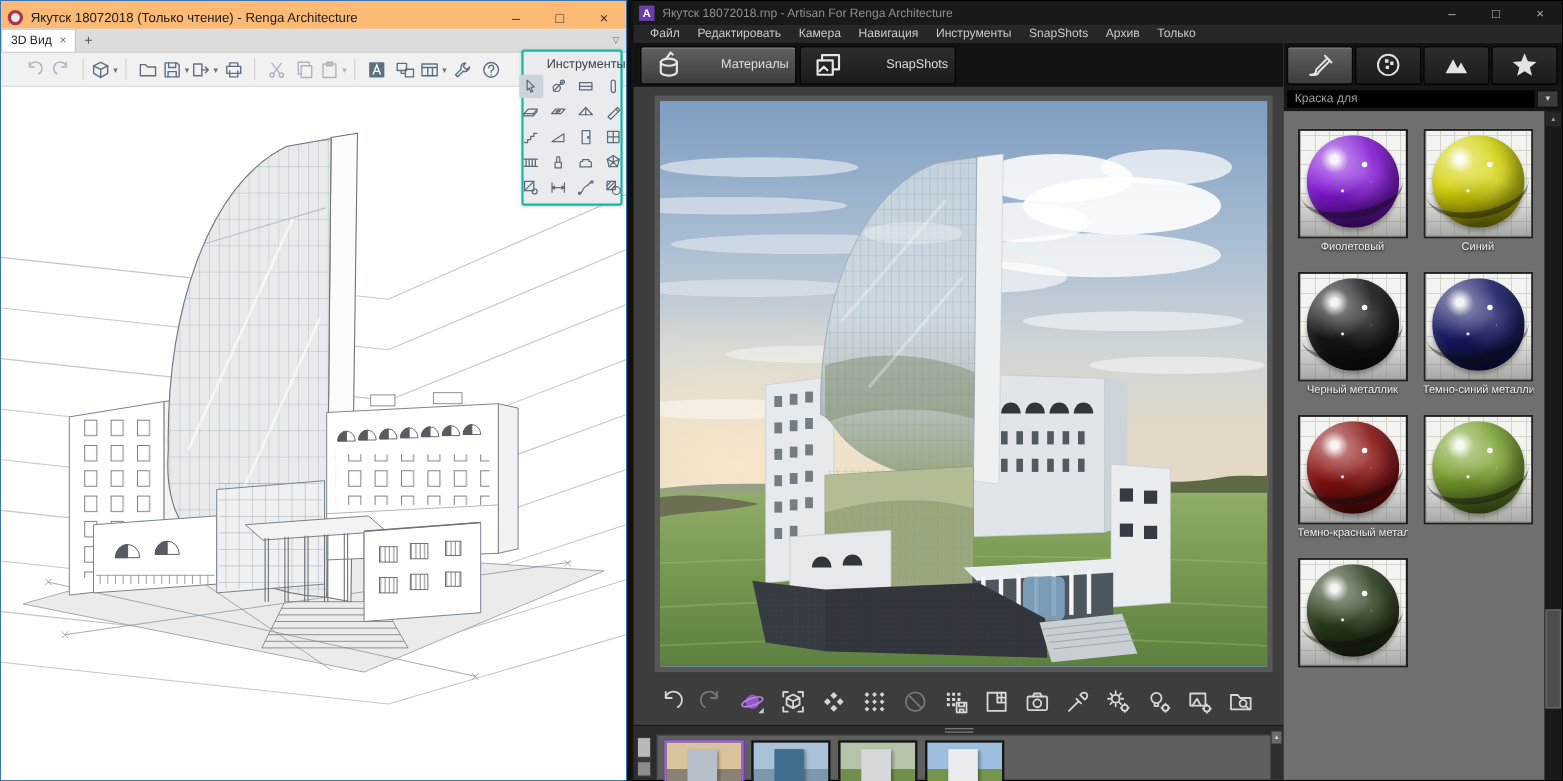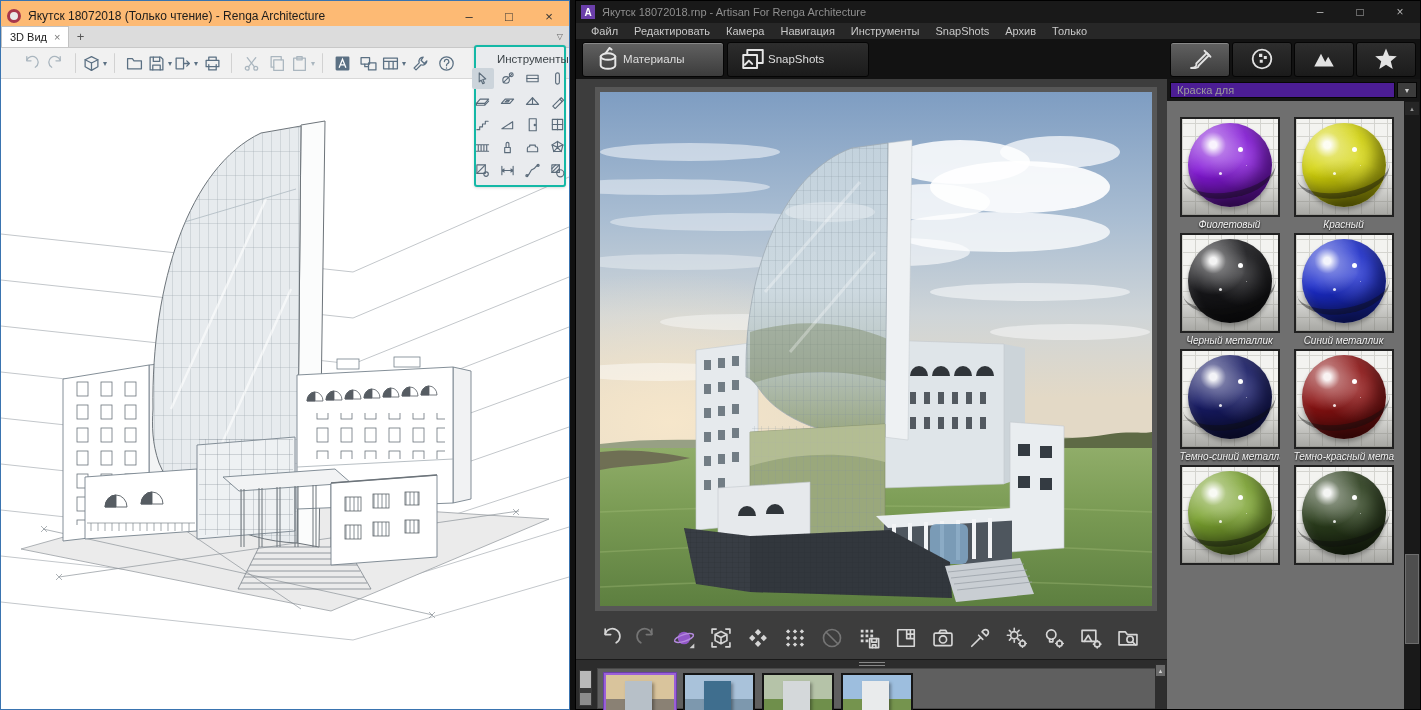--- a/index.html
+++ b/index.html
@@ -62,21 +62,21 @@
     display:flex;align-items:center;padding-left:8px;gap:2px;}
   .menu-item{font-size:11px;color:#c9c9c9;padding:0 7px;}
   .rw-tabstrip{position:absolute;left:0;top:38px;right:253px;height:40px;background:#121212;
     display:flex;align-items:center;padding-left:6px;gap:3px;}
   .mode-tab{position:relative;width:142px;height:35px;border:1px solid #050505;border-radius:3px;
     background:linear-gradient(#2d2d2d,#1b1b1b);display:flex;align-items:center;}
   .mode-tab.active{background:linear-gradient(#616161,#3c3c3c);
     box-shadow:inset 0 1px 0 rgba(255,255,255,.25);}
   .mode-tab .mt-icon{width:26px;height:26px;margin-left:12px;color:#e6e6e6;}
   .mode-tab .mt-icon svg{width:26px;height:26px;}
-  .mode-tab .mt-label{position:absolute;left:40px;right:6px;text-align:left;
+  .mode-tab .mt-label{position:absolute;left:40px;right:6px;text-align:right;
     font-size:11.5px;color:#dedede;}
   .rw-main{position:absolute;left:0;top:78px;right:253px;bottom:0;background:#3d3d3d;}
   .viewport{position:absolute;left:19px;top:8px;width:562px;height:524px;background:#575757;}
   .viewport-inner{position:absolute;inset:5px;background:#8aa3c4;overflow:hidden;}
   .viewport-inner svg{display:block;width:100%;height:100%;}
   .rw-toolbar{position:absolute;left:0;top:538px;right:0;height:42px;display:flex;
     align-items:center;padding-left:22px;gap:13px;}
   .rt-btn{width:24px;height:24px;display:flex;align-items:center;justify-content:center;color:#d6d6d6;}
   .rt-btn svg{width:22px;height:22px;}
   .rt-btn.dim{color:#757575;}
@@ -103,27 +103,27 @@
   .sp-tabs{position:absolute;left:0;top:0;right:0;height:40px;background:#121212;
     display:flex;align-items:center;gap:2px;padding-left:3px;}
   .sp-tab{width:60px;height:35px;border:1px solid #050505;border-radius:3px;
     background:linear-gradient(#2d2d2d,#1b1b1b);display:flex;align-items:center;justify-content:center;
     color:#e2e2e2;}
   .sp-tab svg{width:24px;height:24px;}
   .sp-tab.active{background:linear-gradient(#616161,#3c3c3c);
     box-shadow:inset 0 1px 0 rgba(255,255,255,.25);}
   .sp-filter{position:absolute;left:0;top:40px;right:0;height:22px;background:#161616;
     display:flex;align-items:center;padding:2px 3px;gap:2px;}
-  .sp-filter .field{flex:1;height:16px;background:#4c1d95;border:1px solid #060606;
+  .sp-filter .field{flex:1;height:16px;background:#000000;border:1px solid #060606;
     color:#9c9c9c;font-size:11px;line-height:15px;padding-left:6px;}
   .sp-filter .drop{width:20px;height:16px;background:#3c3c3c;border:1px solid #060606;
     color:#cfcfcf;font-size:7px;display:flex;align-items:center;justify-content:center;}
   .sp-list{position:absolute;left:0;top:62px;right:16px;bottom:0;overflow:hidden;
-    padding:16px 10px 0 12px;display:grid;grid-template-columns:100px 100px;gap:0 14px;
-    align-content:start;justify-content:center;font-style:italic;}
+    padding:16px 10px 0 12px;display:grid;grid-template-columns:100px 100px;gap:14px 14px;
+    align-content:start;justify-content:center;}
   .mat{width:100px;}
   .mimg{width:100px;height:100px;border:2px solid #212121;position:relative;overflow:hidden;
     background:
       linear-gradient(rgba(255,255,255,0) 52%, rgba(105,105,100,.55) 100%),
       repeating-linear-gradient(90deg,#d4d4cf 0 1px,transparent 1px 13px),
       repeating-linear-gradient(0deg,#d4d4cf 0 1px,transparent 1px 13px),
       #f3f3f0;}
   .sphere{position:absolute;left:6px;top:4px;width:84px;height:84px;border-radius:50%;
     background:
       radial-gradient(circle at 30% 26%, rgba(255,255,255,.95) 0 4%, rgba(255,255,255,.35) 15%, rgba(255,255,255,0) 40%),
@@ -875,36 +875,30 @@
             <div class="sphere"></div>
           </div>
           <div class="mlabel">Фиолетовый</div>
         </div>
 
 
         <div class="mat" style="--c: #d4d40a;">
           <div class="mimg">
             <div class="sphere"></div>
           </div>
-          <div class="mlabel">Красный</div>
+          <div class="mlabel">Синий</div>
         </div>
 
         <div class="mat" style="--c: #17171a;">
           <div class="mimg">
             <div class="sphere"></div>
           </div>
           <div class="mlabel">Черный металлик</div>
         </div>
 
-        <div class="mat" style="--c: #1b2ccc;">
-          <div class="mimg">
-            <div class="sphere"></div>
-          </div>
-          <div class="mlabel">Синий металлик</div>
-        </div>
 
         <div class="mat" style="--c: #171b66;">
           <div class="mimg">
             <div class="sphere"></div>
           </div>
           <div class="mlabel">Темно-синий металлик</div>
         </div>
 
 
         <div class="mat" style="--c: #8c1212;">

